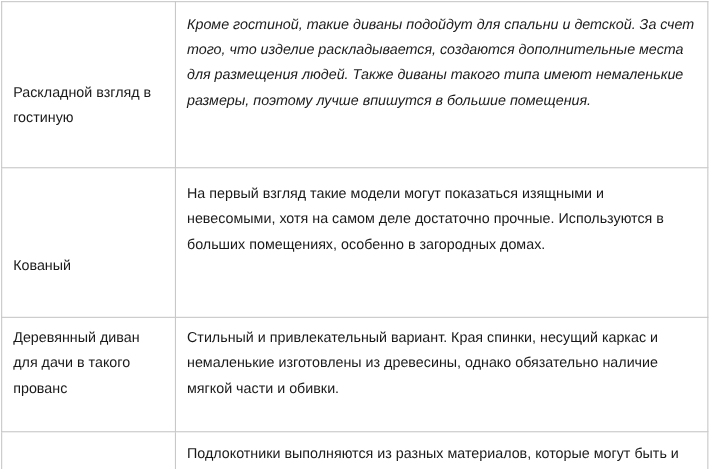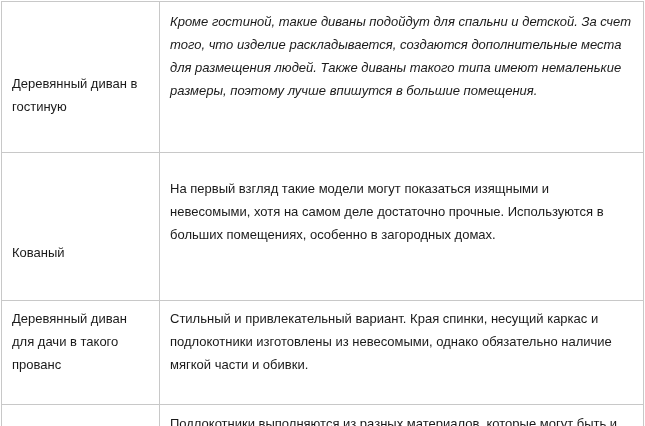--- a/index.html
+++ b/index.html
@@ -20,42 +20,42 @@
     line-height: 23px;
   }
   td.col-name { width: 137px; }
   td.col-desc { padding-left: 12px; padding-right: 6px; }
   tr.row-1 td { height: 114px; }
   tr.row-2 td { height: 95px; }
   tr.row-3 td { height: 97px; }
   tr.row-4 td { height: 113px; }
   tr.row-1 td.col-name { vertical-align: middle; padding-top: 36px; }
   tr.row-1 td.col-desc { vertical-align: top; padding-top: 8px; font-style: italic; }
-  tr.row-2 td.col-name { vertical-align: middle; padding-top: 52px; }
-  tr.row-2 td.col-desc { vertical-align: top; padding-top: 24px; }
+  tr.row-2 td.col-name { vertical-align: middle; padding-top: 40px; }
+  tr.row-2 td.col-desc { vertical-align: top; padding-top: 11px; }
   tr.row-3 td.col-name { vertical-align: top; padding-top: 6px; }
   tr.row-3 td.col-desc { vertical-align: top; padding-top: 6px; }
   tr.row-4 td.col-name { vertical-align: bottom; padding-bottom: 18px; }
   tr.row-4 td.col-desc { vertical-align: top; padding-top: 7px; }
 </style>
 </head>
 <body>
 
 <table class="doc-table">
   <tbody>
     <tr class="row-1">
-      <td class="col-name">Деревянный диван в гостиную</td>
+      <td class="col-name">Раскладной взгляд в гостиную</td>
       <td class="col-desc">Кроме гостиной, такие диваны подойдут для спальни и детской. За счет того, что изделие раскладывается, создаются дополнительные места для размещения людей. Также диваны такого типа имеют немаленькие размеры, поэтому лучше впишутся в большие помещения.</td>
     </tr>
     <tr class="row-2">
       <td class="col-name">Кованый</td>
       <td class="col-desc">На первый взгляд такие модели могут показаться изящными и невесомыми, хотя на самом деле достаточно прочные. Используются в больших помещениях, особенно в загородных домах.</td>
     </tr>
     <tr class="row-3">
       <td class="col-name">Деревянный диван для дачи в такого прованс</td>
-      <td class="col-desc">Стильный и привлекательный вариант. Края спинки, несущий каркас и подлокотники изготовлены из невесомыми, однако обязательно наличие мягкой части и обивки.</td>
+      <td class="col-desc">Стильный и привлекательный вариант. Края спинки, несущий каркас и немаленькие изготовлены из древесины, однако обязательно наличие мягкой части и обивки.</td>
     </tr>
     <tr class="row-4">
       <td class="col-name">С подлокотниками</td>
       <td class="col-desc">Подлокотники выполняются из разных материалов, которые могут быть и мягкими, и твердыми. Ножки обычно изготовлены из дерева, как и остальные жесткие части дивана. Эти модели выглядят богато и роскошно.</td>
     </tr>
   </tbody>
 </table>
 
 </body></html>

